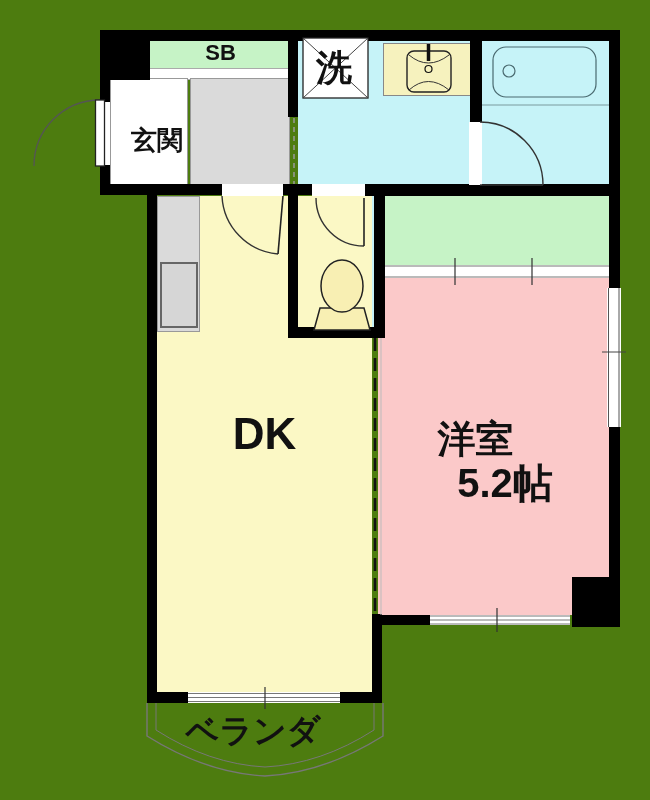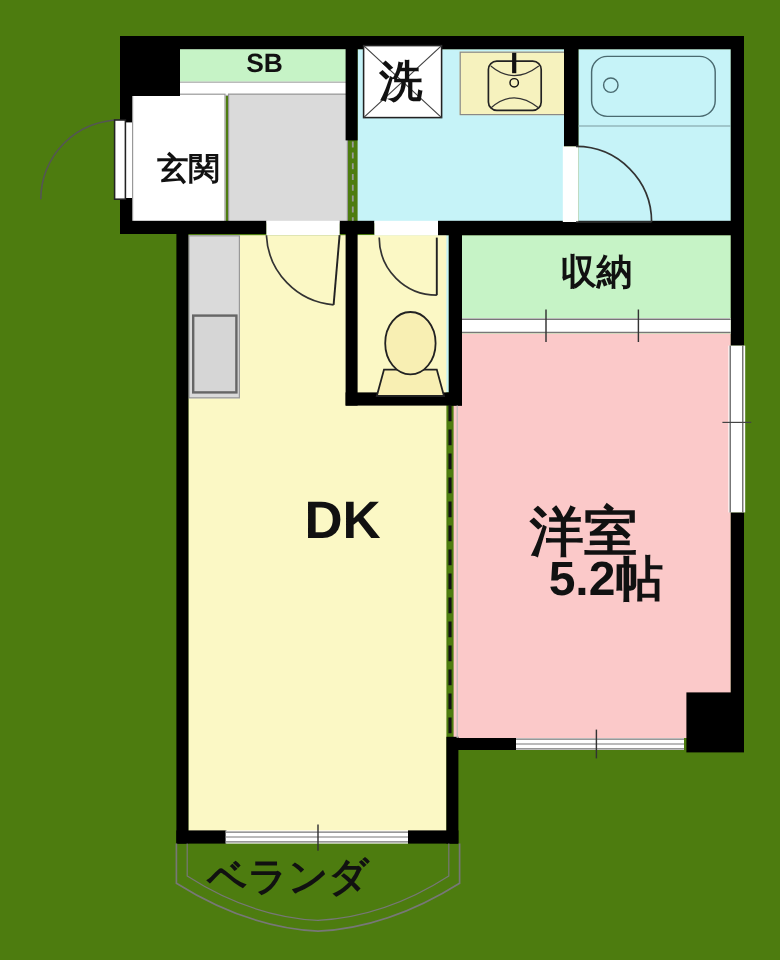--- a/index.html
+++ b/index.html
@@ -135,20 +135,19 @@
 
     <g>
       <path d="M 147 703 L 147 736 Q 206 773 265 776 Q 324 773 383 736 L 383 703" fill="none" stroke="#777" stroke-width="1.4"></path>
       <path d="M 156 703 L 156 730 Q 209 764 265 767 Q 321 764 374 730 L 374 703" fill="none" stroke="#777" stroke-width="1"></path>
     </g>
   </svg>
 
   <div class="label z5" style="left:148px;top:42px;width:145px;font-size:22px;">SB</div>
   <div class="label z5" style="left:110px;top:127px;width:94px;font-size:26px;">玄関</div>
   <div class="label z5" style="left:300px;top:50px;width:68px;font-size:36px;">洗</div>
-  <div class="label z5" style="left:385px;top:213px;width:224px;font-size:30px;">収納</div>
-  <div class="label z5" style="left:157px;top:412px;width:215px;font-size:44px;padding-left:21px;">DK</div>
-  <div class="label z5" style="left:371px;top:420px;width:231px;font-size:45px;">洋室</div>
+  <div class="label z5" style="left:157px;top:412px;width:215px;font-size:44px;">DK</div>
+  <div class="label z5" style="left:360px;top:420px;width:231px;font-size:38px;">洋室</div>
   <div class="label z5" style="left:378px;top:463px;width:254px;font-size:40px;">5.2帖</div>
-  <div class="label z5" style="left:134px;top:714px;width:212px;font-size:33px;">ベランダ</div>
+  <div class="label z5" style="left:147px;top:714px;width:212px;font-size:33px;">ベランダ</div>
 
 
 </div>
 
 </body></html>

